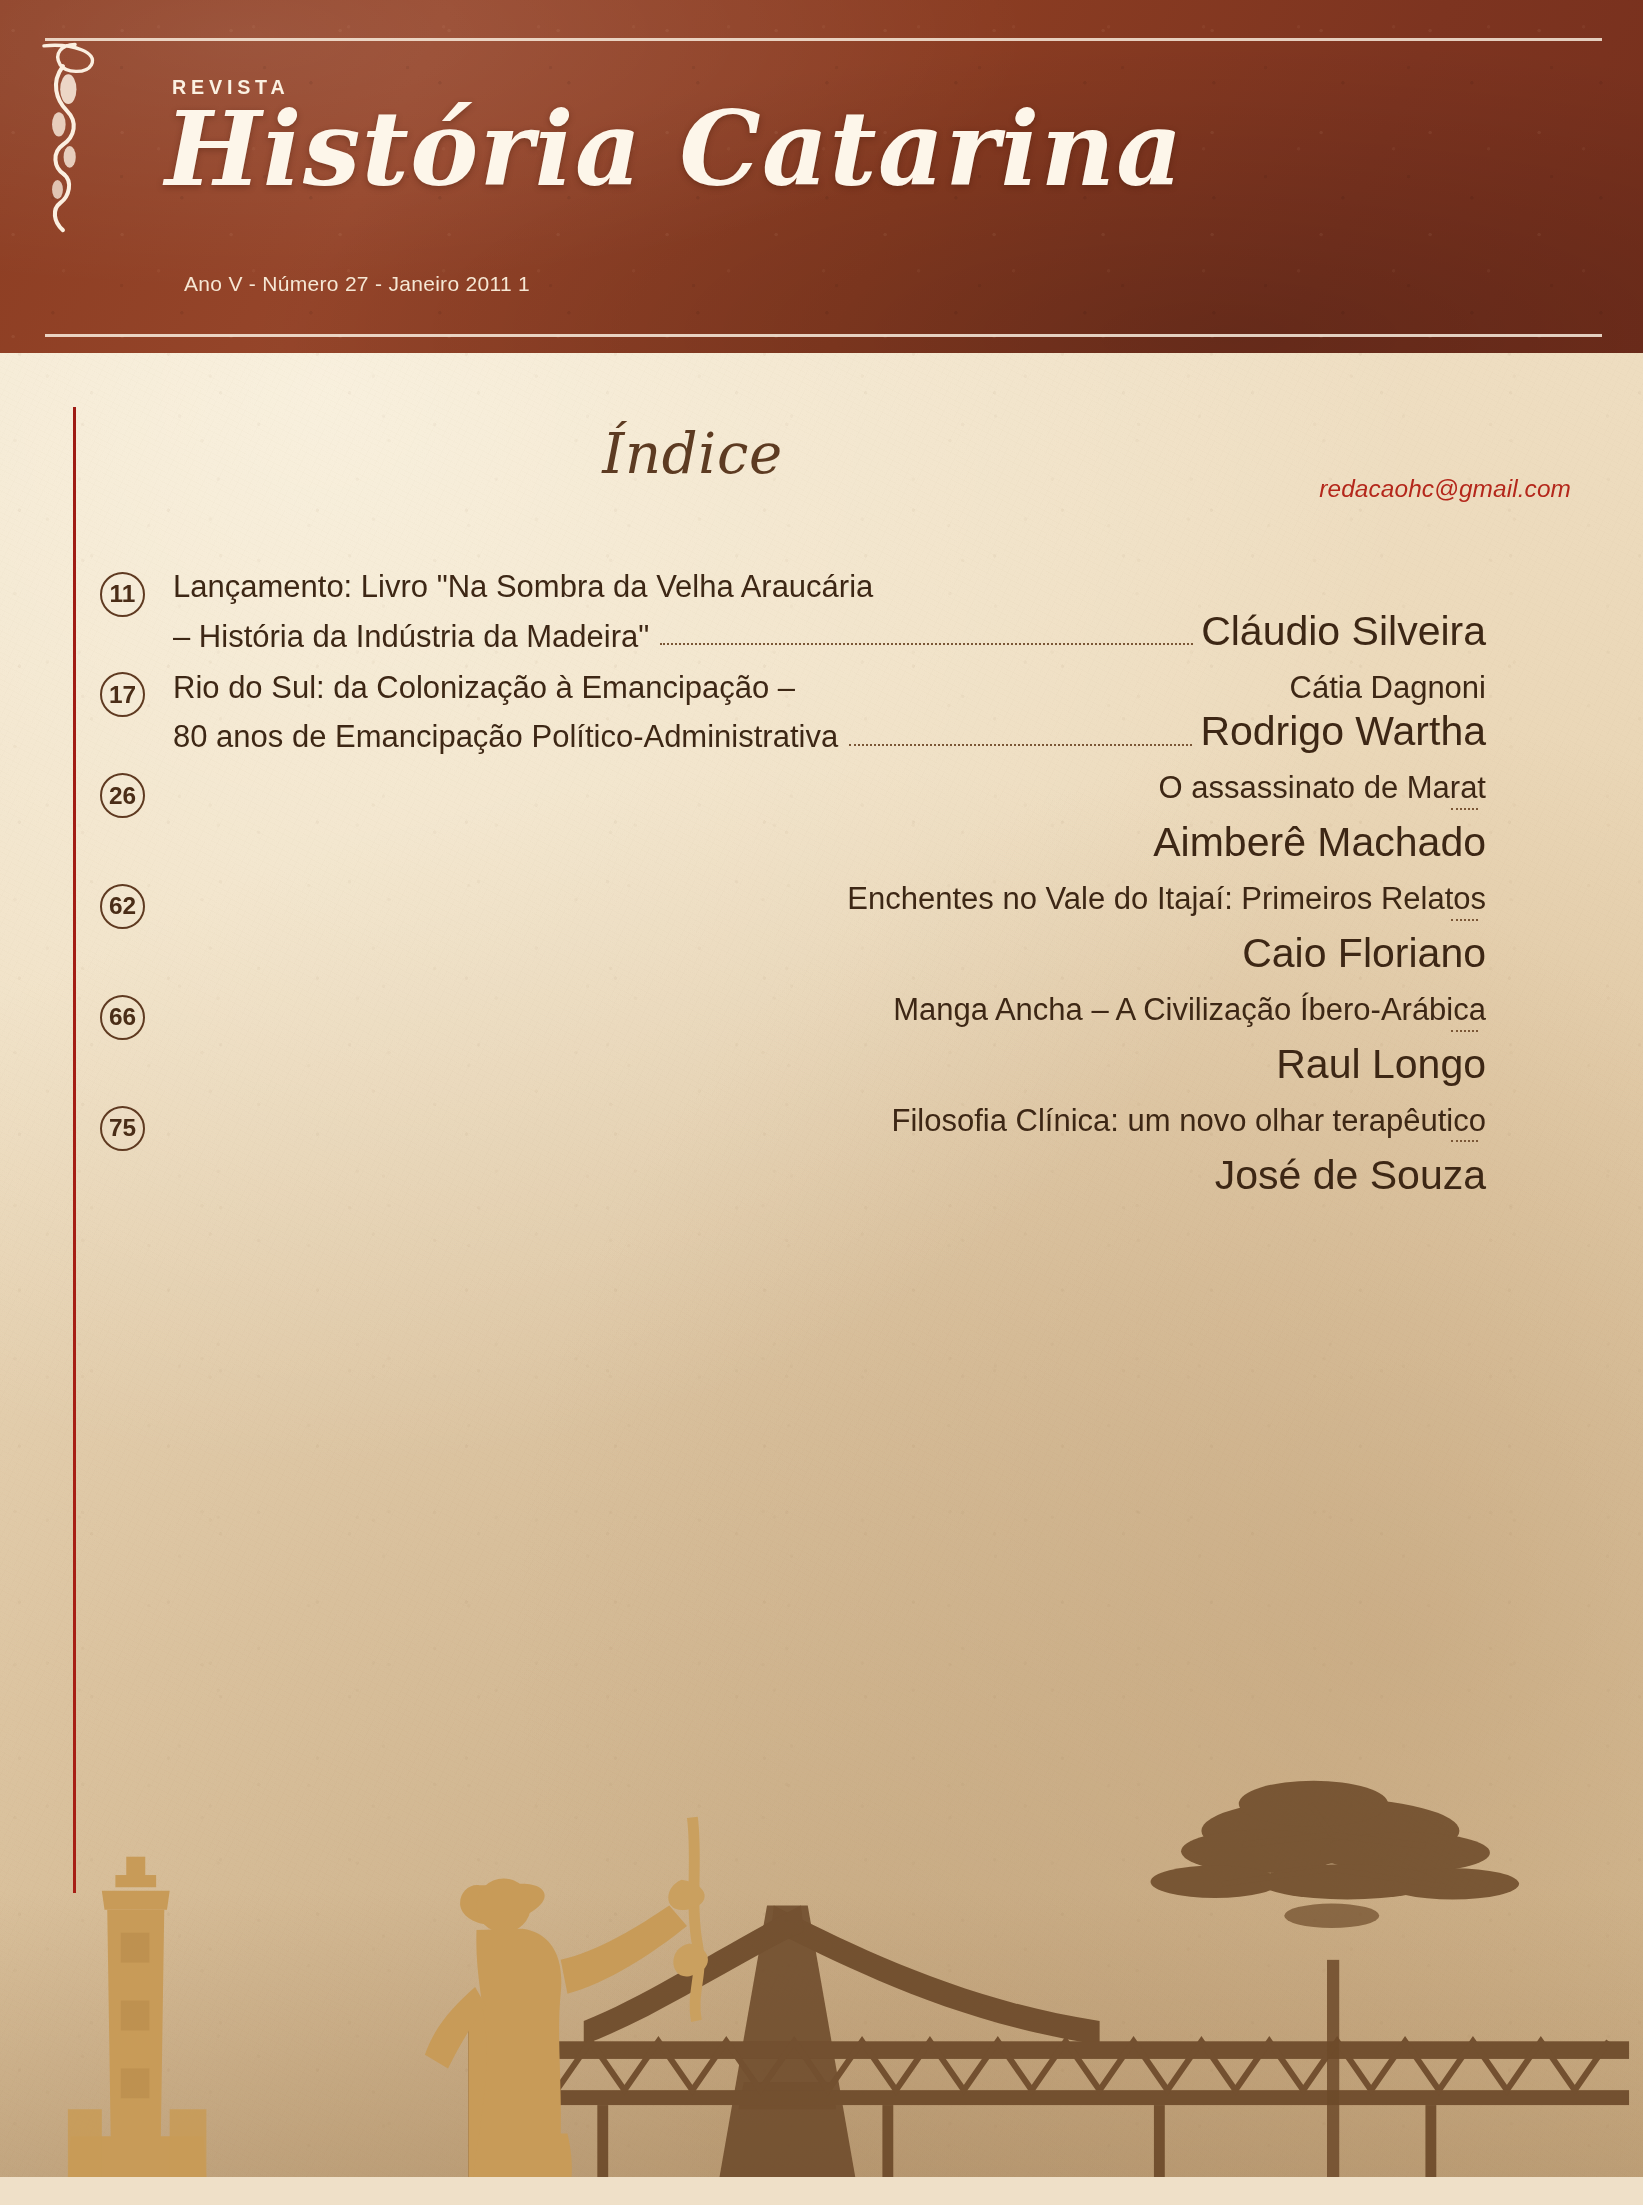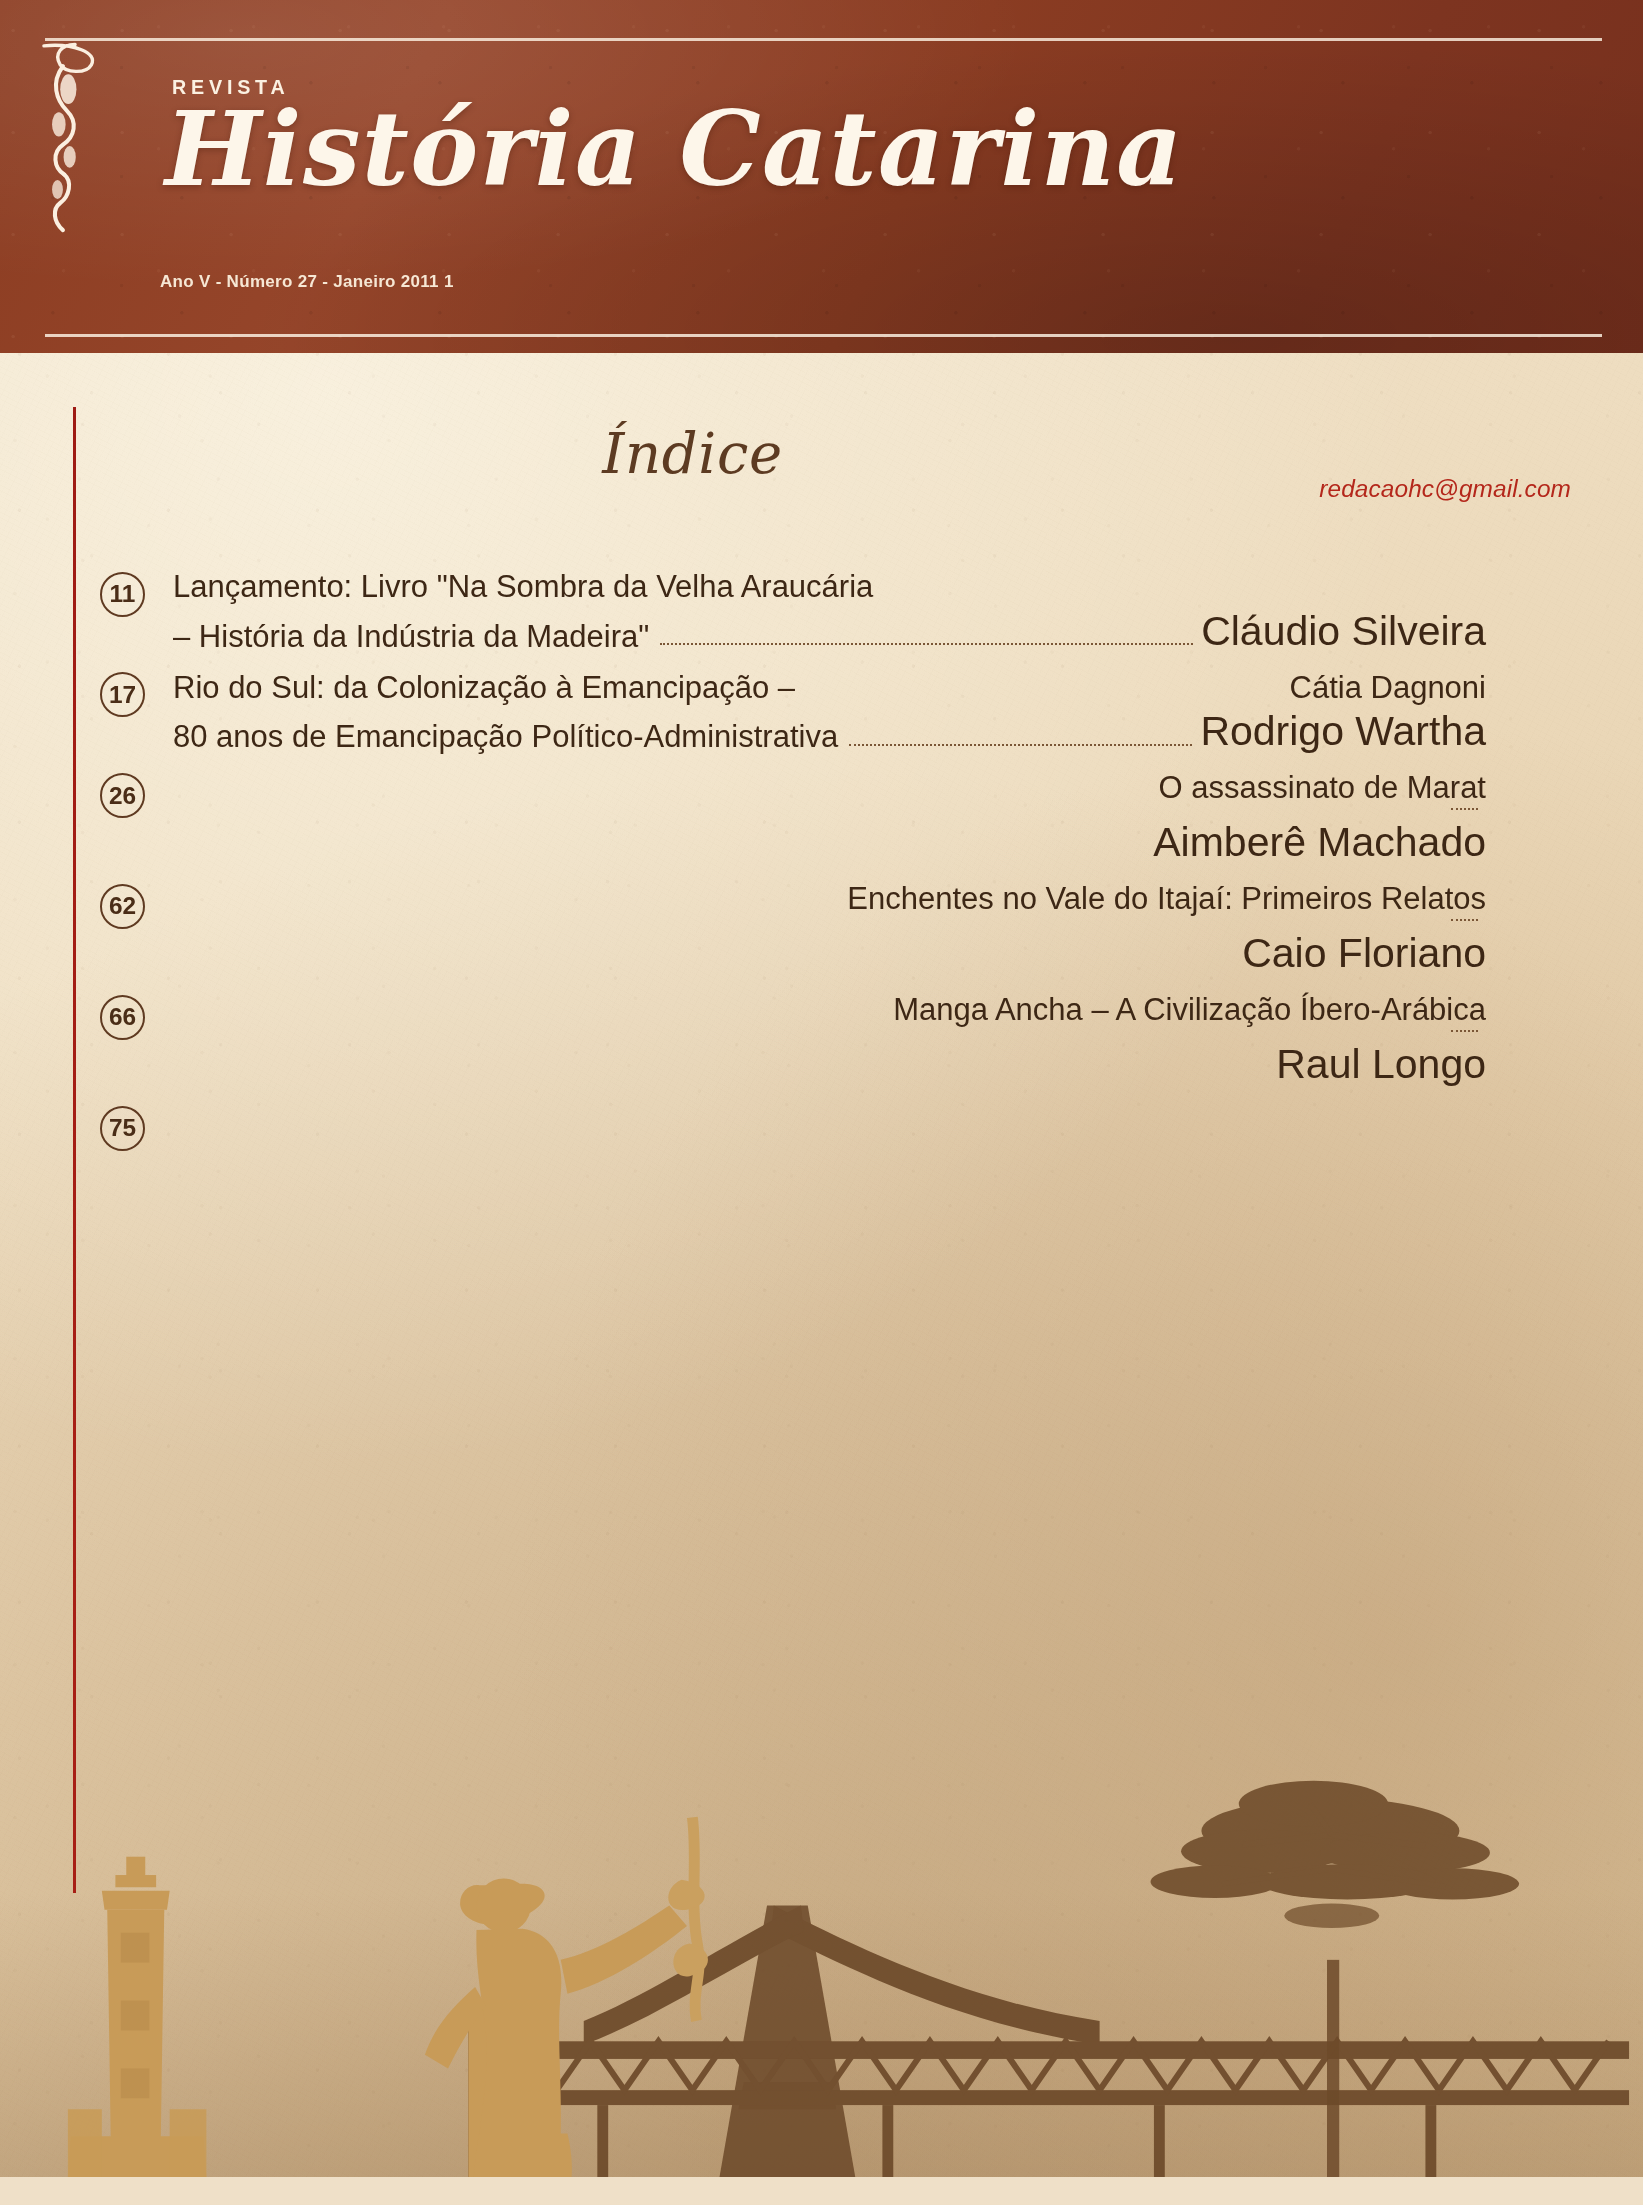--- a/index.html
+++ b/index.html
@@ -113,25 +113,24 @@
     font-weight: bold;
     font-size: 102px;
     line-height: 1.05;
     color: #fdf6ea;
     letter-spacing: 1.4px;
     text-shadow: 0 2px 6.8px rgba(60,20,5,0.35);
     white-space: nowrap;
   }
   .mast-sub {
     position: absolute;
-    left: 160px; top: 272px;
-    font-size: 17px;
+    left: 184px; top: 272px;
+    font-size: 21px;
     color: #f6e7d4;
     letter-spacing: 0.3px;
-    font-weight: bold;
   }
 
   
   .vrule {
     position: absolute;
     left: 73px;
     top: 407px;
     width: 3.4px;
     height: 1486px;
     background: linear-gradient(to bottom, #9e1b14 0%, #a71f15 70%, #a71f15 100%);
@@ -346,20 +345,27 @@
         <div class="row">
           <div class="etitle">Manga Ancha – A Civilização Íbero-Arábica</div>
           <div class="leader"></div>
           <div class="eauthor">Raul Longo</div>
         </div>
       </div>
     </div>
 
     <div class="entry">
       <div class="badge">75</div>
+      <div class="entry-body">
+        <div class="row">
+          <div class="etitle">Filosofia Clínica: um novo olhar terapêutico</div>
+          <div class="leader"></div>
+          <div class="eauthor">José de Souza</div>
+        </div>
+      </div>
     </div>
 
   </div>
 
   <div class="fadebottom"></div>
 
   <svg class="art" viewBox="0 0 2422 700" preserveAspectRatio="none">
 
     <g opacity="0.85">
       <rect x="1955" y="380" width="18" height="320" fill="#6d4a2a"></rect>

